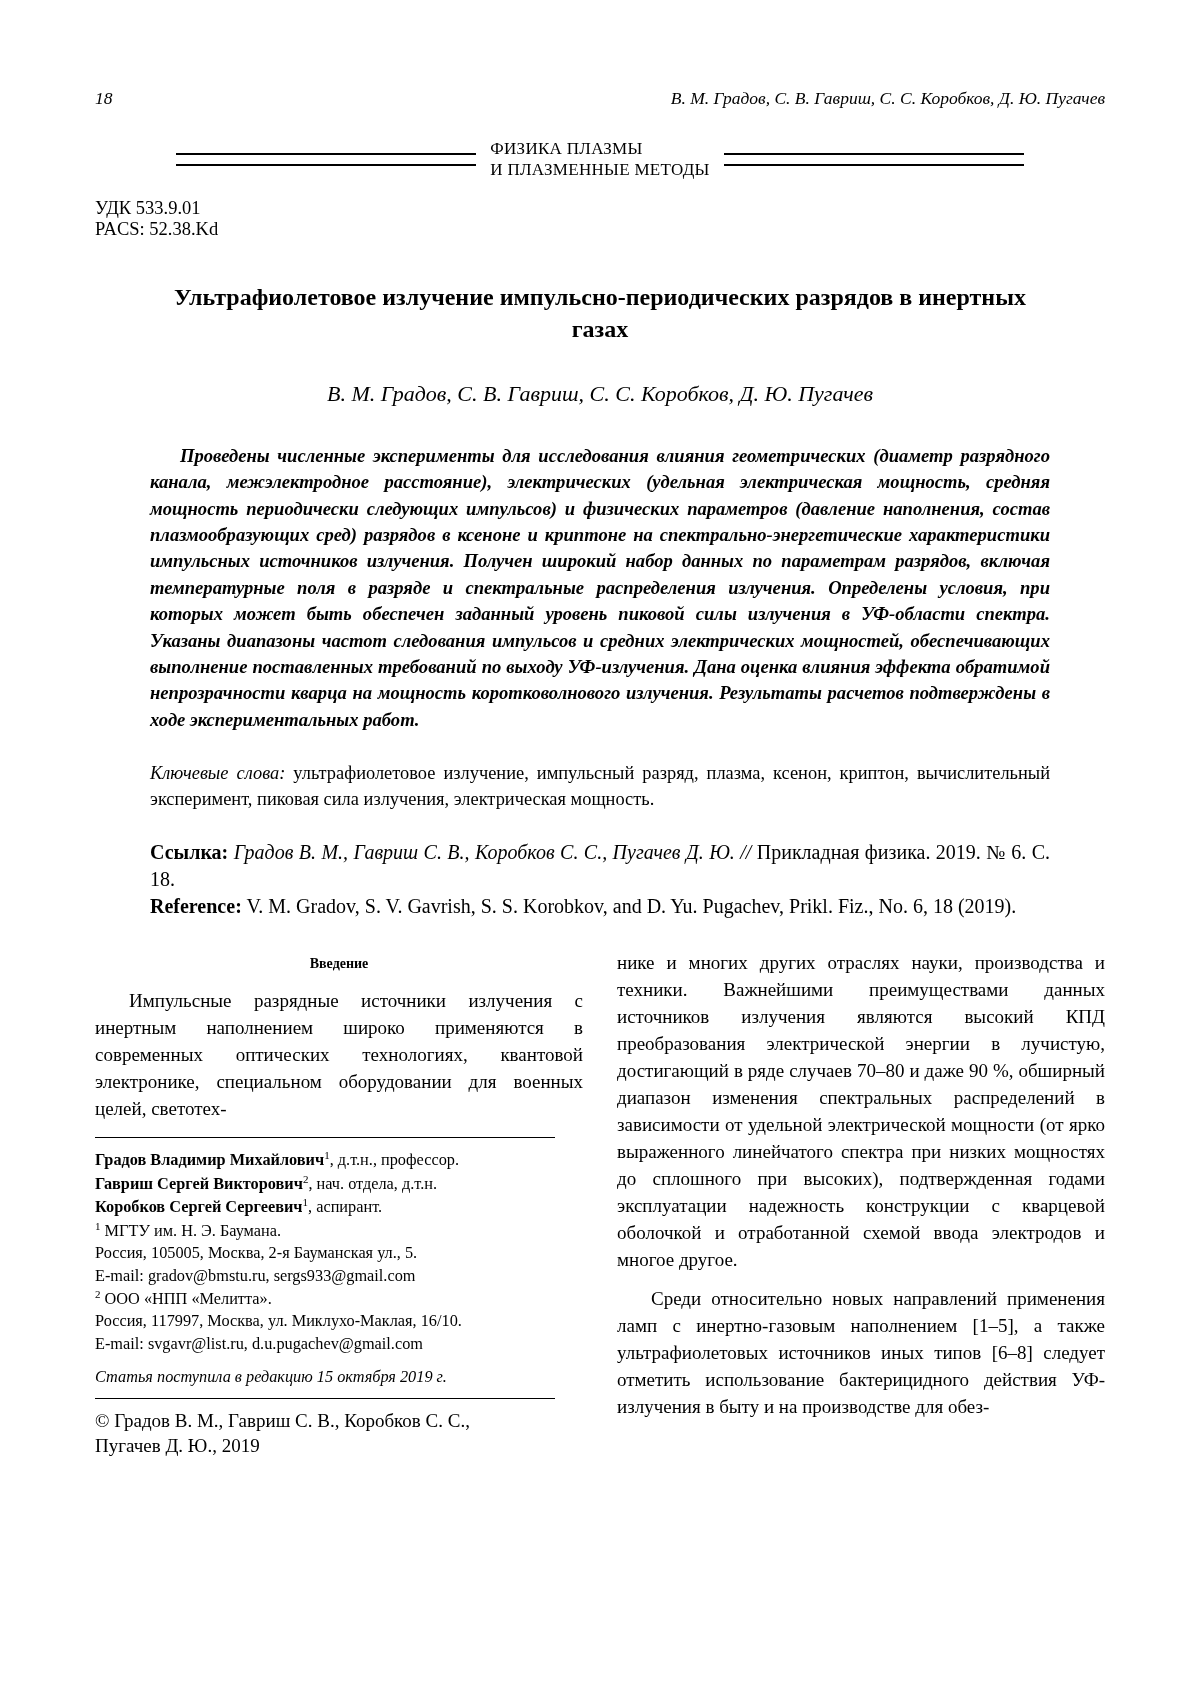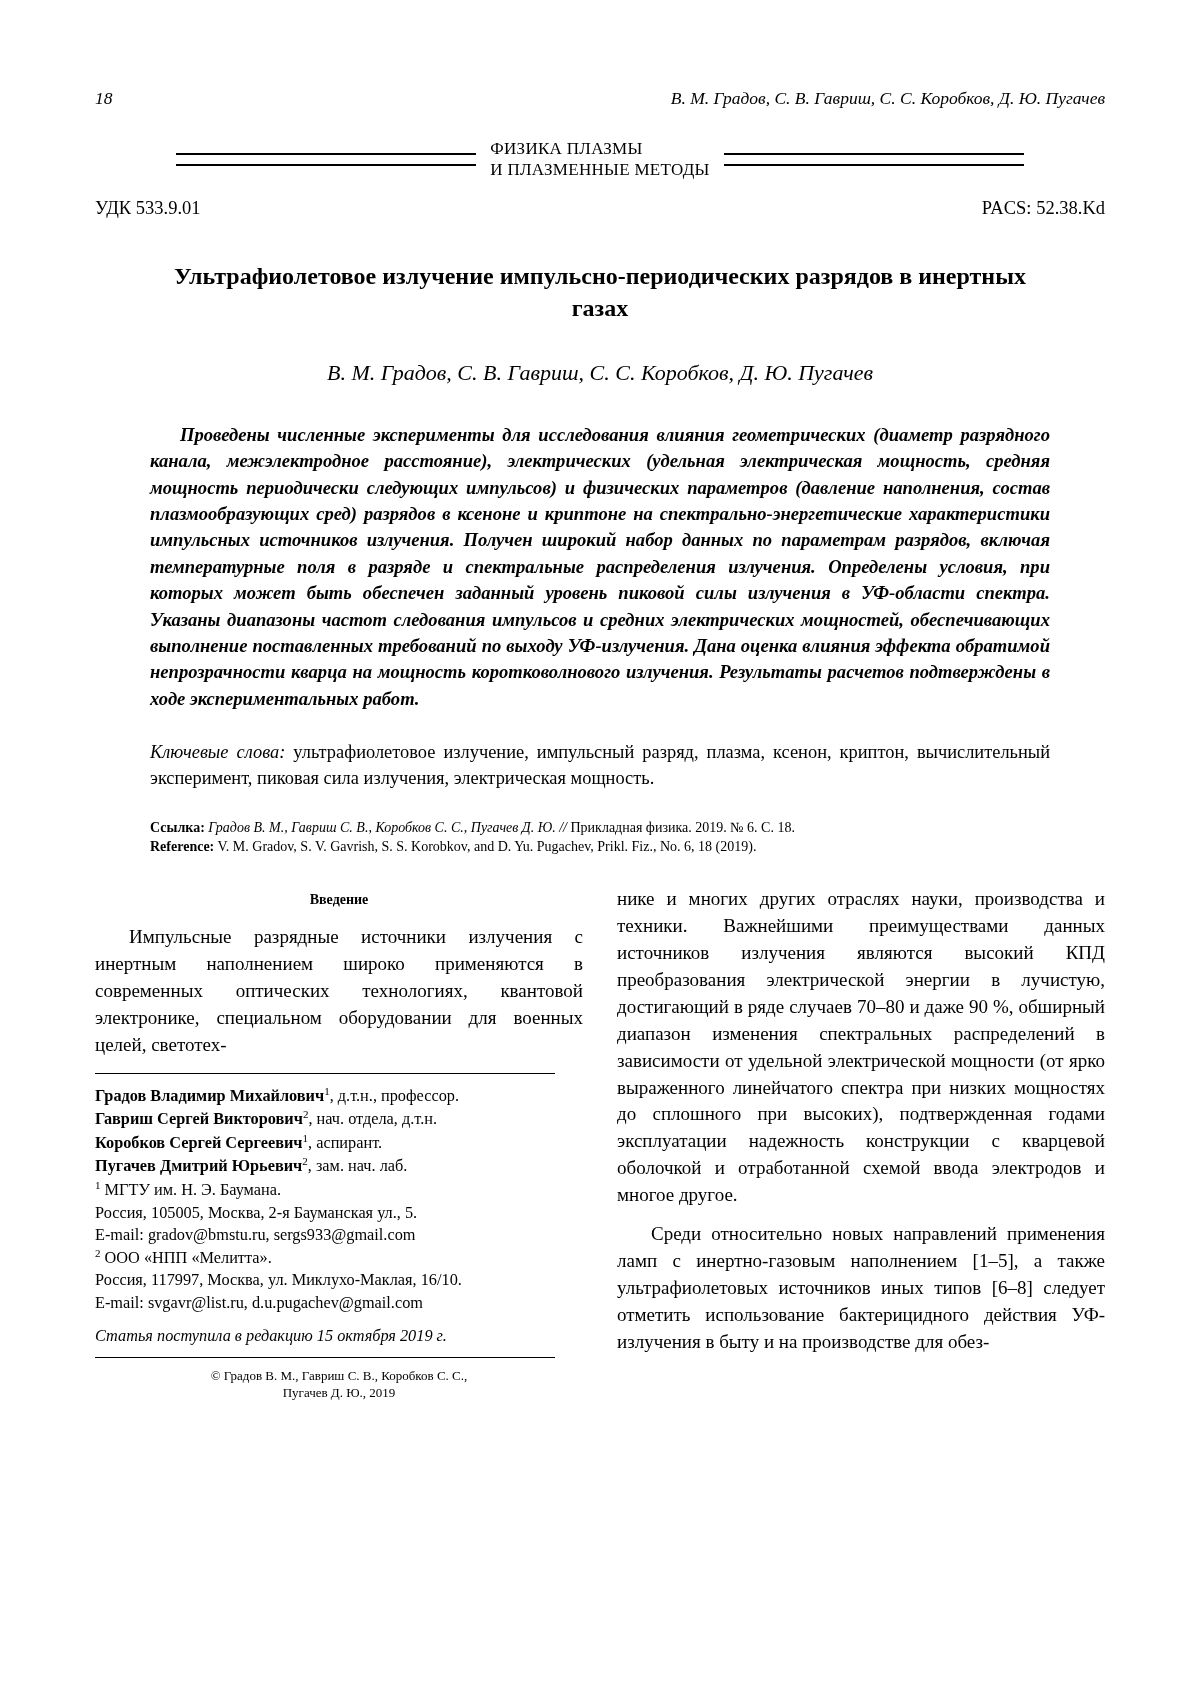--- a/index.html
+++ b/index.html
@@ -68,20 +68,21 @@
   }
   .banner .btext div { }
 
   
   .udkrow {
     display: flex;
     justify-content: space-between;
     align-items: flex-start;
     font-size: 18.5px;
     margin: 18px 0 0 0;
+    flex-direction: column;
   }
 
   
   h1.title {
     font-size: 24px;
     font-weight: bold;
     text-align: center;
     line-height: 1.3;
     margin: 42px 60px 0 60px;
   }
@@ -108,21 +109,21 @@
     font-size: 18.4px;
     line-height: 1.4;
     text-align: justify;
     margin: 28px 55px 0 55px;
   }
   .keywords .kw-label {
     font-style: italic;
   }
 
   .citation {
-    font-size: 14px;
+    font-size: 20px;
     line-height: 1.36;
     text-align: justify;
     margin: 26px 55px 0 55px;
     font-family: Liberation Serif, serif;
   }
   .citation .lbl { font-weight: bold; }
   .citation .it { font-style: italic; }
 
   
   .columns {
@@ -165,23 +166,22 @@
     font-style: italic;
     font-size: 16.3px;
     margin-top: 12px;
   }
   .fn-rule2 {
     border-top: 1.3px solid #000;
     margin: 11px 0 9px 0;
     width: 460px;
   }
   .fn-copy {
-    font-size: 13px;
+    font-size: 19px;
     line-height: 1.32;
-    text-align: center;
   }
 </style>
 </head>
 <body>
 
 <div class="page">
 
   <div class="runhead">
     <span class="pageno">18</span>
     <span class="authors">В. М. Градов, С. В. Гавриш, С. С. Коробков, Д. Ю. Пугачев</span>
@@ -234,23 +234,20 @@
         <div class="fn-line">
           <span class="nm">Градов Владимир Михайлович</span><sup>1</sup><span>, д.т.н., профессор.</span>
         </div>
         <div class="fn-line">
           <span class="nm">Гавриш Сергей Викторович</span><sup>2</sup><span>, нач. отдела, д.т.н.</span>
         </div>
         <div class="fn-line">
           <span class="nm">Коробков Сергей Сергеевич</span><sup>1</sup><span>, аспирант.</span>
         </div>
         <div class="fn-line">
-          <span class="nm">Пугачев Дмитрий Юрьевич</span><sup>2</sup><span>, зам. нач. лаб.</span>
-        </div>
-        <div class="fn-line">
           <sup>1</sup><span> МГТУ им. Н. Э. Баумана.</span>
         </div>
         <div class="fn-line">Россия, 105005, Москва, 2-я Бауманская ул., 5.</div>
         <div class="fn-line">E-mail: gradov@bmstu.ru, sergs933@gmail.com</div>
         <div class="fn-line">
           <sup>2</sup><span> ООО «НПП «Мелитта».</span>
         </div>
         <div class="fn-line">Россия, 117997, Москва, ул. Миклухо-Маклая, 16/10.</div>
         <div class="fn-line">E-mail: svgavr@list.ru, d.u.pugachev@gmail.com</div>
         <div class="fn-received">Статья поступила в редакцию 15 октября 2019 г.</div>

